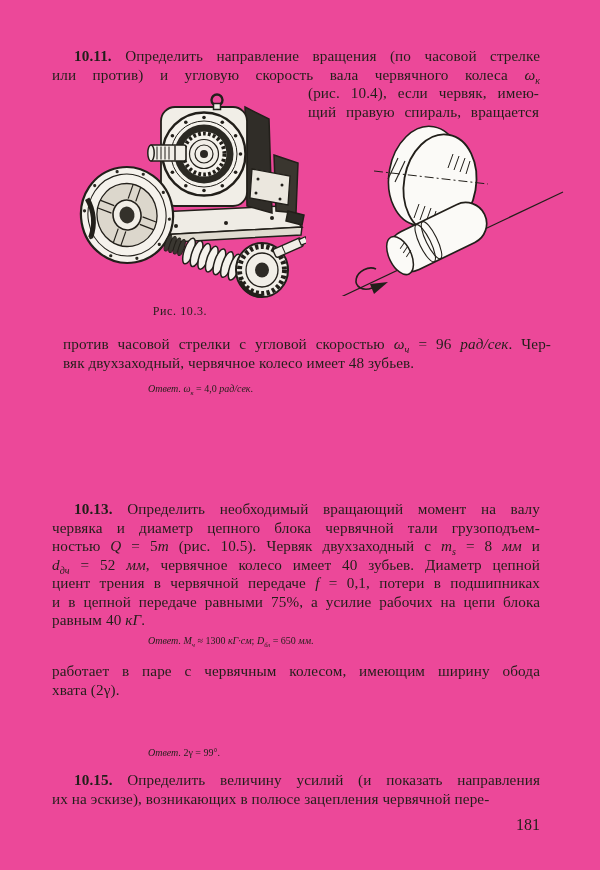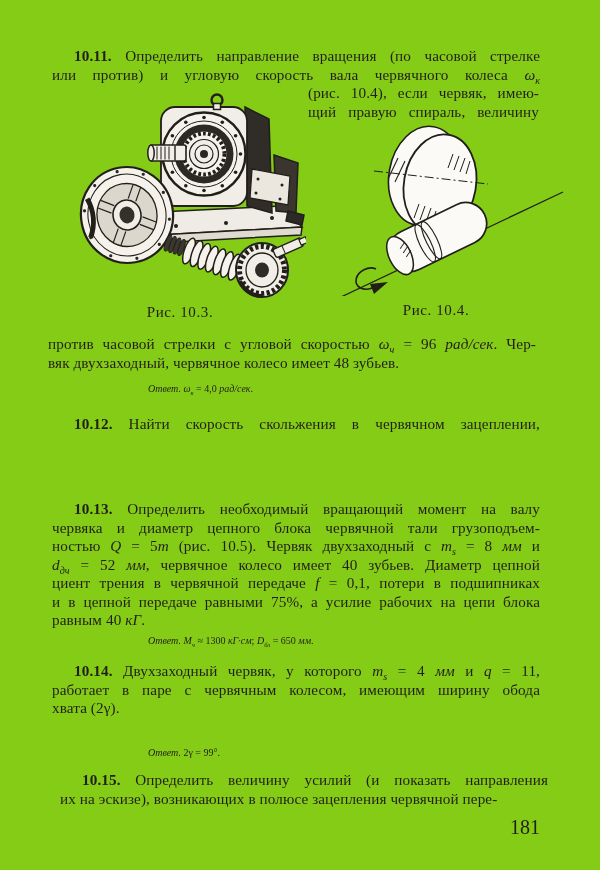--- a/index.html
+++ b/index.html
@@ -3,61 +3,61 @@
 <meta charset="utf-8">
 <style>
   html,body{margin:0;padding:0;}
   body{
     width:600px;height:870px;position:relative;
     background:#fbfaf7;
     font-family:"Liberation Serif", serif;
     color:#221f1a;
     overflow:hidden;
   }
-  .page{position:absolute;inset:0;background:#84cc16;}
+  .page{position:absolute;inset:0;background:#ec4899;}
   .tb{
     position:absolute;
     font-size:15.2px;line-height:18.5px;
     letter-spacing:0.1px;
   }
   .tl{text-align:justify;text-align-last:justify;}
   .tl.fin{text-align-last:left;}
   .tl.ind{padding-left:22px;}
   .ans{
     position:absolute;
     font-size:10px;line-height:18.5px;
   }
   sub{font-size:66%;line-height:0;}
   i{}
   b{font-weight:bold;}
   .cap{
     position:absolute;width:124px;
-    font-size:15px;text-align:center;
+    font-size:12px;text-align:center;
     letter-spacing:0.6px;
   }
   .pageno{
     position:absolute;left:440px;top:816px;width:100px;
-    font-size:20px;text-align:right;
+    font-size:16px;text-align:right;
   }
   .fig{position:absolute;}
   svg{display:block;}
 </style>
 </head>
 <body>
 
 <div class="page">
 
   <div class="tb" style="left:52px;top:47px;width:488px;">
       <div class="tl ind"><b>10.11.</b> Определить направление вращения (по часовой стрелке</div>
       <div class="tl">или против) и угловую скорость вала червячного колеса <i>ω<sub>к</sub></i></div>
     </div>
 
   <div class="tb" style="left:308px;top:84px;width:231px;">
       <div class="tl">(рис. 10.4), если червяк, имею-</div>
-      <div class="tl">щий правую спираль, величину</div>
+      <div class="tl">щий правую спираль, вращается</div>
     </div>
 
   <div class="fig" style="left:76px;top:93px;">
     <svg width="230" height="212" viewBox="0 0 230 212">
       <g fill="none" stroke="#221f1a" stroke-width="1.5">
 
         <g>
           <polygon points="62,120 206,113 226,134 82,142" fill="#efece5"></polygon>
           <polygon points="82,142 226,134 225,142 81,150" fill="#e0dbd0"></polygon>
           <circle cx="100" cy="133" r="2" fill="#221f1a" stroke="none"></circle>
@@ -220,50 +220,47 @@
 
         <g>
           <path d="M 40,145 A 13,10 -25 1 0 36,164" stroke-width="1.6"></path>
           <polygon points="34,160 52,158 38,170" fill="#221f1a" stroke="none"></polygon>
         </g>
       </g>
     </svg>
   </div>
 
   <div class="cap" style="left:118px;top:304px;">Рис. 10.3.</div>
-  <div class="cap" style="left:374px;top:302px;">Рис. 10.4.</div>
-
-  <div class="tb" style="left:48px;top:335px;width:488px;">
+
+  <div class="tb" style="left:63px;top:335px;width:488px;">
       <div class="tl">против часовой стрелки с угловой скоростью <i>ω<sub>ч</sub></i> = 96 <i>рад/сек</i>. Чер-</div>
       <div class="tl fin">вяк двухзаходный, червячное колесо имеет 48 зубьев.</div>
     </div>
   <div class="ans" style="left:148px;top:380px;"><i>Ответ. ω<sub>к</sub></i> = 4,0 <i>рад/сек</i>.</div>
 
   <div class="tb" style="left:52px;top:415px;width:488px;">
-      <div class="tl ind"><b>10.12.</b> Найти скорость скольжения в червячном зацеплении,</div>
     </div>
 
   <div class="tb" style="left:52px;top:500px;width:488px;">
       <div class="tl ind"><b>10.13.</b> Определить необходимый вращающий момент на валу</div>
       <div class="tl">червяка и диаметр цепного блока червячной тали грузоподъем-</div>
       <div class="tl">ностью <i>Q</i> = 5<i>т</i> (рис. 10.5). Червяк двухзаходный с <i>m<sub>s</sub></i> = 8 <i>мм</i> и</div>
       <div class="tl"><i>d<sub>дч</sub></i> = 52 <i>мм</i>, червячное колесо имеет 40 зубьев. Диаметр цепной</div>
       <div class="tl">циент трения в червячной передаче <i>f</i> = 0,1, потери в подшипниках</div>
       <div class="tl">и в цепной передаче равными 75%, а усилие рабочих на цепи блока</div>
       <div class="tl fin">равным 40 <i>кГ</i>.</div>
     </div>
   <div class="ans" style="left:148px;top:632px;"><i>Ответ. М<sub>ч</sub></i> ≈ 1300 <i>кГ·см</i>; <i>D<sub>бл</sub></i> = 650 <i>мм</i>.</div>
 
   <div class="tb" style="left:52px;top:662px;width:488px;">
-      <div class="tl ind"><b>10.14.</b> Двухзаходный червяк, у которого <i>m<sub>s</sub></i> = 4 <i>мм</i> и <i>q</i> = 11,</div>
       <div class="tl">работает в паре с червячным колесом, имеющим ширину обода</div>
       <div class="tl fin">хвата (2γ).</div>
     </div>
   <div class="ans" style="left:148px;top:744px;"><i>Ответ.</i> 2γ = 99°.</div>
 
-  <div class="tb" style="left:52px;top:771px;width:488px;margin-left:8px;">
+  <div class="tb" style="left:52px;top:771px;width:488px;">
       <div class="tl ind"><b>10.15.</b> Определить величину усилий (и показать направления</div>
       <div class="tl fin">их на эскизе), возникающих в полюсе зацепления червячной пере-</div>
     </div>
 
   <div class="pageno">181</div>
 
 </div>
 
 </body></html>

